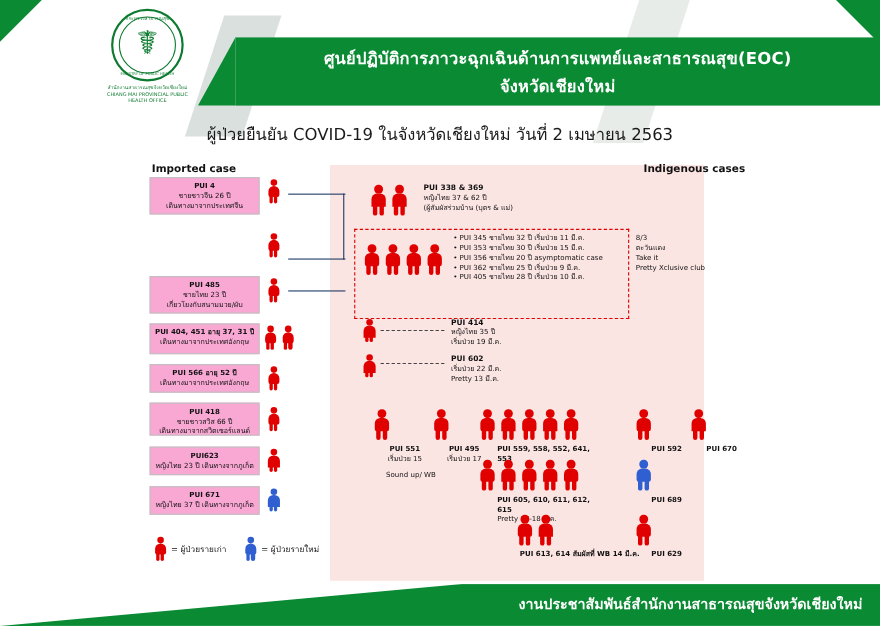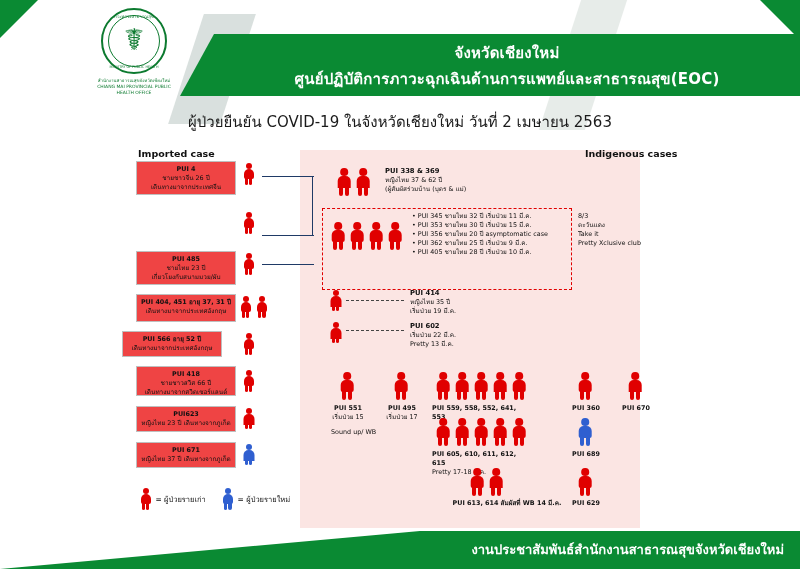--- a/index.html
+++ b/index.html
@@ -36,21 +36,21 @@
 
   
   .slide-title{position:absolute;left:0;top:110px;width:800px;text-align:center;font-size:15px;color:#1a1a1a;}
 
   
   .pink-panel{position:absolute;left:300px;top:150px;width:340px;height:378px;background:#fbe5e3;}
   .imported-label{position:absolute;left:138px;top:148px;font-size:9.5px;color:#111;font-weight:bold;}
   .indigenous-label{position:absolute;left:585px;top:148px;font-size:9.5px;color:#111;font-weight:bold;}
 
   
-  .gbox{position:absolute;background:#ef4444;border:1px solid #bfbfbf;font-size:6.4px;color:#111;line-height:9px;text-align:center;padding:3px 2px 2px 2px;box-sizing:border-box;}
+  .gbox{position:absolute;background:#f9a8d4;border:1px solid #bfbfbf;font-size:6.4px;color:#111;line-height:9px;text-align:center;padding:3px 2px 2px 2px;box-sizing:border-box;}
   .gfig{position:absolute;}
 
   
   .p{display:inline-block;position:relative;width:11px;height:22px;vertical-align:bottom;margin:0 0px;}
   .p .head{position:absolute;left:50%;top:0;transform:translateX(-50%);width:6px;height:6px;border-radius:50%;}
   .p .body{position:absolute;left:50%;top:6px;transform:translateX(-50%);width:10px;height:10px;border-radius:5px 5px 2px 2px;}
   .p .legL{position:absolute;left:1.6px;top:14px;width:3.2px;height:8px;border-radius:0 0 2px 2px;}
   .p .legR{position:absolute;right:1.6px;top:14px;width:3.2px;height:8px;border-radius:0 0 2px 2px;}
   .p.red .head,.p.red .body,.p.red .legL,.p.red .legR{background:#e00000;}
   .p.blue .head,.p.blue .body,.p.blue .legL,.p.blue .legR{background:#2f5fd0;}
@@ -69,37 +69,37 @@
   .tx{position:absolute;font-size:6.4px;color:#111;line-height:9px;}
   .tx-ttl{font-size:6.8px;font-weight:bold;}
 
   .dashed-box{position:absolute;border:1.4px dashed #e00000;}
   .dash-line{position:absolute;border-top:1.2px dashed #444;}
   .solid-line{position:absolute;background:#1f3a66;}
 
   .legend{position:absolute;left:140px;top:488px;font-size:7.5px;color:#111;}
   .legend .p{margin-right:2px;}
   .legend span.lbl{vertical-align:6px;margin-right:14px;}
-  .cap{position:absolute;font-size:6.4px;color:#111;line-height:9px;text-align:center;}
+  .cap{position:absolute;font-size:6.4px;color:#111;line-height:9px;text-align:center;margin-left:20px;}
   .cap b{font-weight:bold;}
 </style>
 </head>
 <body>
 
 <div id="slide">
 
   <div class="corner-tl"></div>
   <div class="corner-bl"></div>
   <div class="header-band-dark"></div>
   <div class="header-band-dark2"></div>
   <div class="header-band"></div>
 
   <div class="header-text">
+    <div>ศูนย์ปฏิบัติการภาวะฉุกเฉินด้านการแพทย์และสาธารณสุข(EOC)</div>
     <div>จังหวัดเชียงใหม่</div>
-    <div>ศูนย์ปฏิบัติการภาวะฉุกเฉินด้านการแพทย์และสาธารณสุข(EOC)</div>
   </div>
 
   <div class="logo">
     <div class="logo-circle">
       <div class="logo-ring"></div>
       <div class="logo-caduceus">☤</div>
       <div style="position:absolute;left:0;top:3px;width:62px;text-align:center;font-size:4.4px;color:#0c7a2f;">กระทรวงสาธารณสุข</div>
       <div style="position:absolute;left:0;bottom:3px;width:62px;text-align:center;font-size:3.4px;color:#0c7a2f;">MINISTRY OF PUBLIC HEALTH</div>
     </div>
     <div class="logo-sub1">สำนักงานสาธารณสุขจังหวัดเชียงใหม่</div>
@@ -136,21 +136,21 @@
 
   <div class="gbox" style="left:136px;top:294px;width:100px;height:28px;">
     <div style="font-weight:bold">PUI 404, 451 อายุ 37, 31 ปี</div>
     <div>เดินทางมาจากประเทศอังกฤษ</div>
   </div>
   <div class="gfig" style="left:240px;top:296px;">
     <span class="p red"><i class="head"></i><i class="body"></i><i class="legL"></i><i class="legR"></i></span>
     <span class="p red"><i class="head"></i><i class="body"></i><i class="legL"></i><i class="legR"></i></span>
   </div>
 
-  <div class="gbox" style="left:122px;top:331px;width:100px;height:26px;">
+  <div class="gbox" style="left:136px;top:331px;width:100px;height:26px;">
     <div style="font-weight:bold">PUI 566 อายุ 52 ปี</div>
     <div>เดินทางมาจากประเทศอังกฤษ</div>
   </div>
   <div class="gfig" style="left:243px;top:333px;">
     <span class="p red"><i class="head"></i><i class="body"></i><i class="legL"></i><i class="legR"></i></span>
   </div>
 
   <div class="gbox" style="left:136px;top:366px;width:100px;height:30px;">
     <div style="font-weight:bold">PUI 418</div>
     <div>ชายชาวสวิส 66 ปี</div>
@@ -258,21 +258,21 @@
     <span class="p red lg"><i class="head"></i><i class="body"></i><i class="legL"></i><i class="legR"></i></span>
   </div>
   <div class="cap" style="left:432px;top:404px;width:90px;text-align:left;">
     <b>PUI  559, 558, 552, 641, 553</b>
   </div>
 
   <div class="gfig" style="left:578px;top:372px;">
     <span class="p red lg"><i class="head"></i><i class="body"></i><i class="legL"></i><i class="legR"></i></span>
   </div>
   <div class="cap" style="left:566px;top:404px;width:40px;">
-    <b>PUI 360</b>
+    <b>PUI 592</b>
   </div>
 
   <div class="gfig" style="left:628px;top:372px;">
     <span class="p red f lg"><i class="head"></i><i class="body"></i><i class="legL"></i><i class="legR"></i></span>
   </div>
   <div class="cap" style="left:616px;top:404px;width:40px;">
     <b>PUI 670</b>
   </div>
 
   <div class="gfig" style="left:436px;top:418px;">

